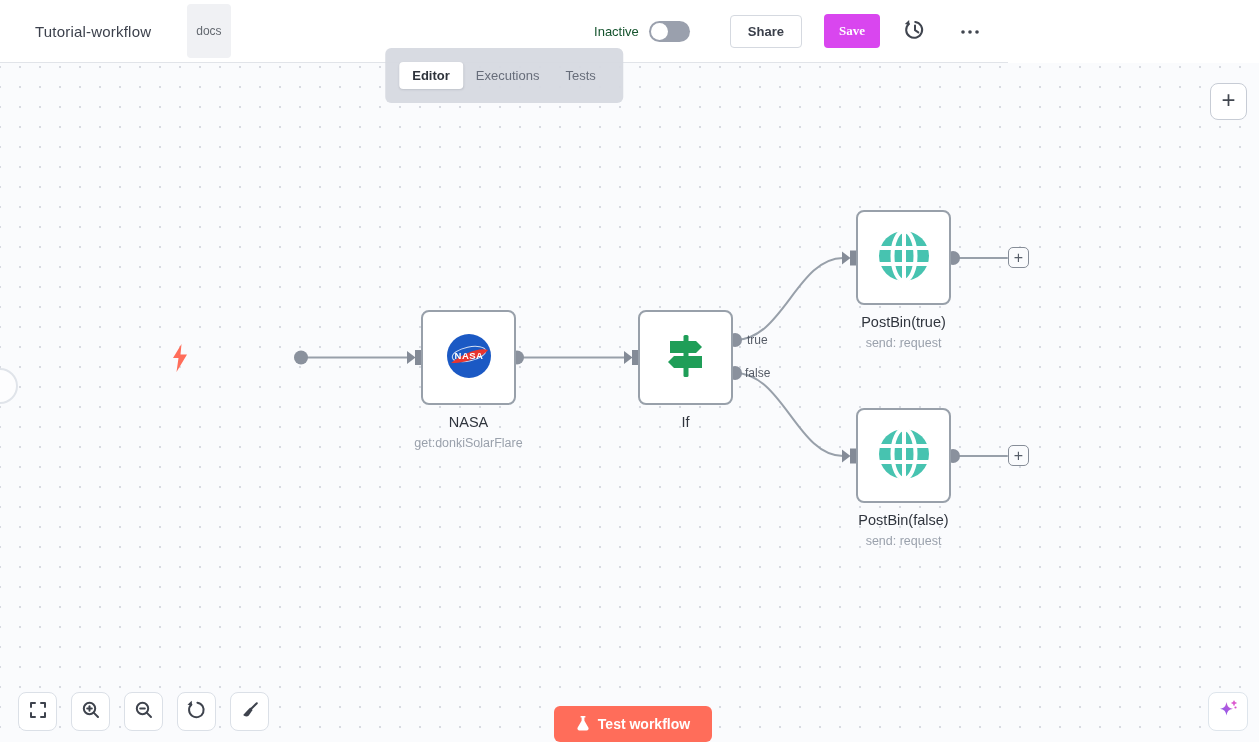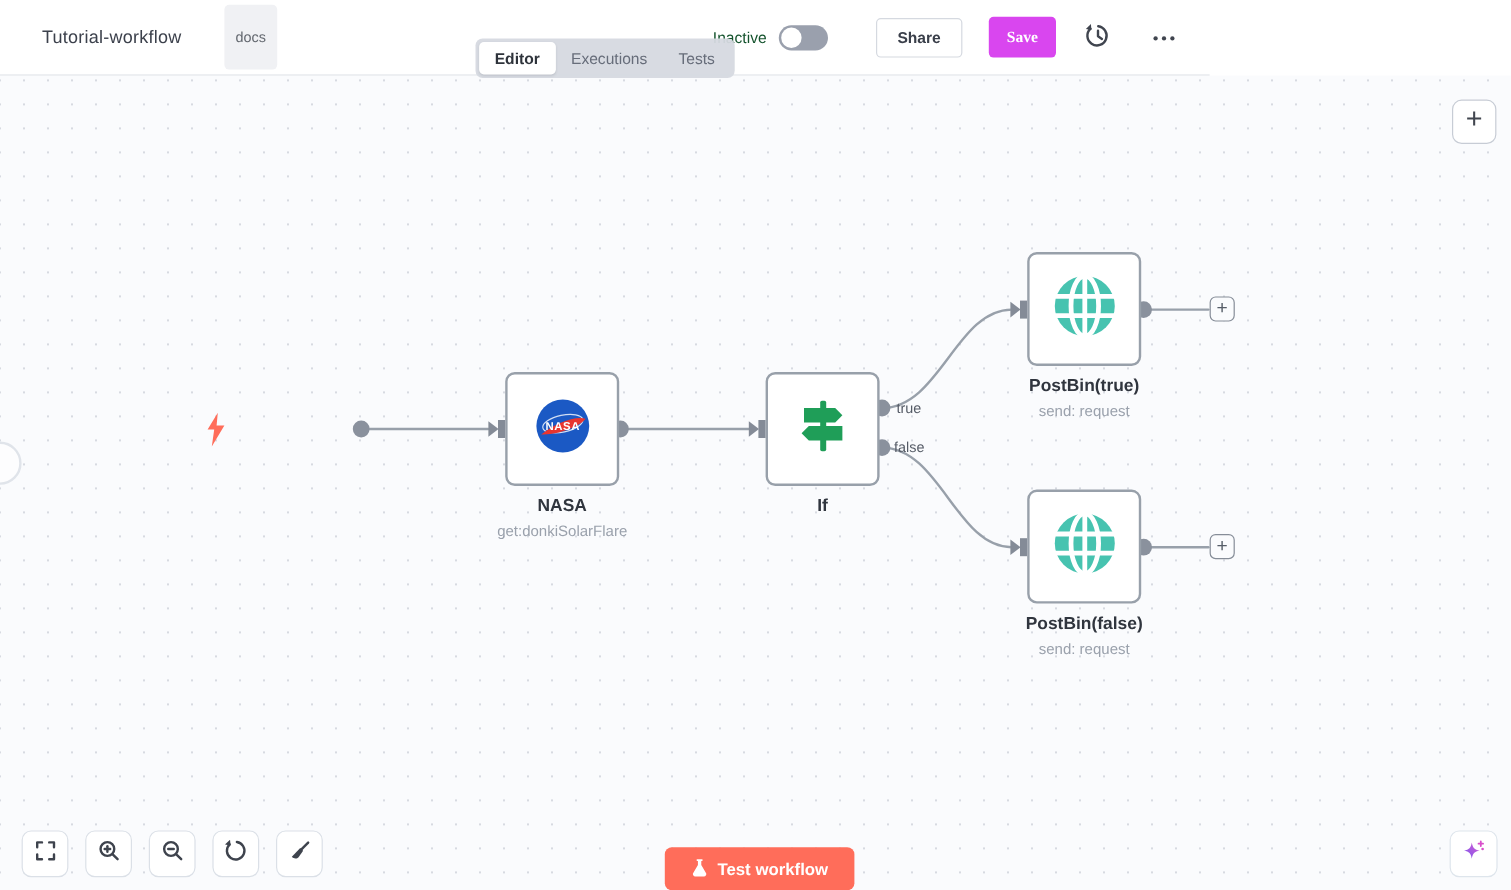--- a/index.html
+++ b/index.html
@@ -24,43 +24,43 @@
     padding:8px 17px; font-size:13px; font-weight:600; color:#3a3f4a;
     margin-right:22px; cursor:pointer; font-family:inherit; }
   .btn-save { background:#d946ef; border:none; border-radius:4px;
     padding:9px 15px; font-size:13px; font-weight:600; color:#fff;
     margin-right:20px; cursor:pointer; font-family:Liberation Serif, serif; }
   .icon-btn { background:none; border:none; cursor:pointer; padding:4px;
     display:flex; align-items:center; justify-content:center; }
   .icon-btn.history { margin-right:26px; }
 
   
-  .tabbar { position:absolute; top:32px; left:50%; transform:translateX(-50%);
-    background:rgba(214,217,224,0.95); border-radius:6px; padding:3px;
+  .tabbar { position:absolute; top:48px; left:50%; transform:translateX(-50%);
+    background:rgba(214,217,224,0.95); border-radius:6px; padding:14px;
     display:flex; align-items:center; z-index:10; }
   .tab { font-size:13px; color:#676d7a; padding:6px 13px; border-radius:4px;
     cursor:pointer; white-space:nowrap; }
   .tab.active { background:#fff; color:#2e333b; font-weight:700;
     box-shadow:0 1px 2px rgba(60,65,80,.15); }
 
   
   .canvas { position:absolute; left:0; top:63px; width:1259px; height:679px;
     background:#fafbfd;
     background-image:radial-gradient(#d7dae1 1.1px, transparent 1.2px);
     background-size:20px 20px; background-position:10px 14px; }
 
   svg.edges { position:absolute; left:0; top:0; pointer-events:none; }
 
   .node { position:absolute; }
   .node-box { width:95px; height:95px; background:#fff; border:2px solid #98a0aa;
     border-radius:8px; display:flex; align-items:center; justify-content:center;
     cursor:pointer; }
   .node-box.trigger { width:96px; height:97px; border-radius:46px 8px 8px 46px; }
   .node-label { position:absolute; top:104px; left:50%; transform:translateX(-50%);
-    white-space:nowrap; font-size:14.5px; font-weight:700; color:#30353e; }
+    white-space:nowrap; font-size:14.5px; font-weight:400; color:#30353e; }
   .node.n-st .node-label { top:106px; }
   .node-sub { position:absolute; top:126px; left:50%; transform:translateX(-50%);
     white-space:nowrap; font-size:12.5px; color:#9aa1ac; }
 
   .bolt { position:absolute; left:171px; top:280px; }
   .branch-label { position:absolute; transform:translateY(-50%);
     font-size:12px; color:#555b66; }
 
   .mini-plus { position:absolute; width:21px; height:21px; background:#fafbfd;
     border:1.5px solid #868d98; border-radius:5px; color:#565d68;

